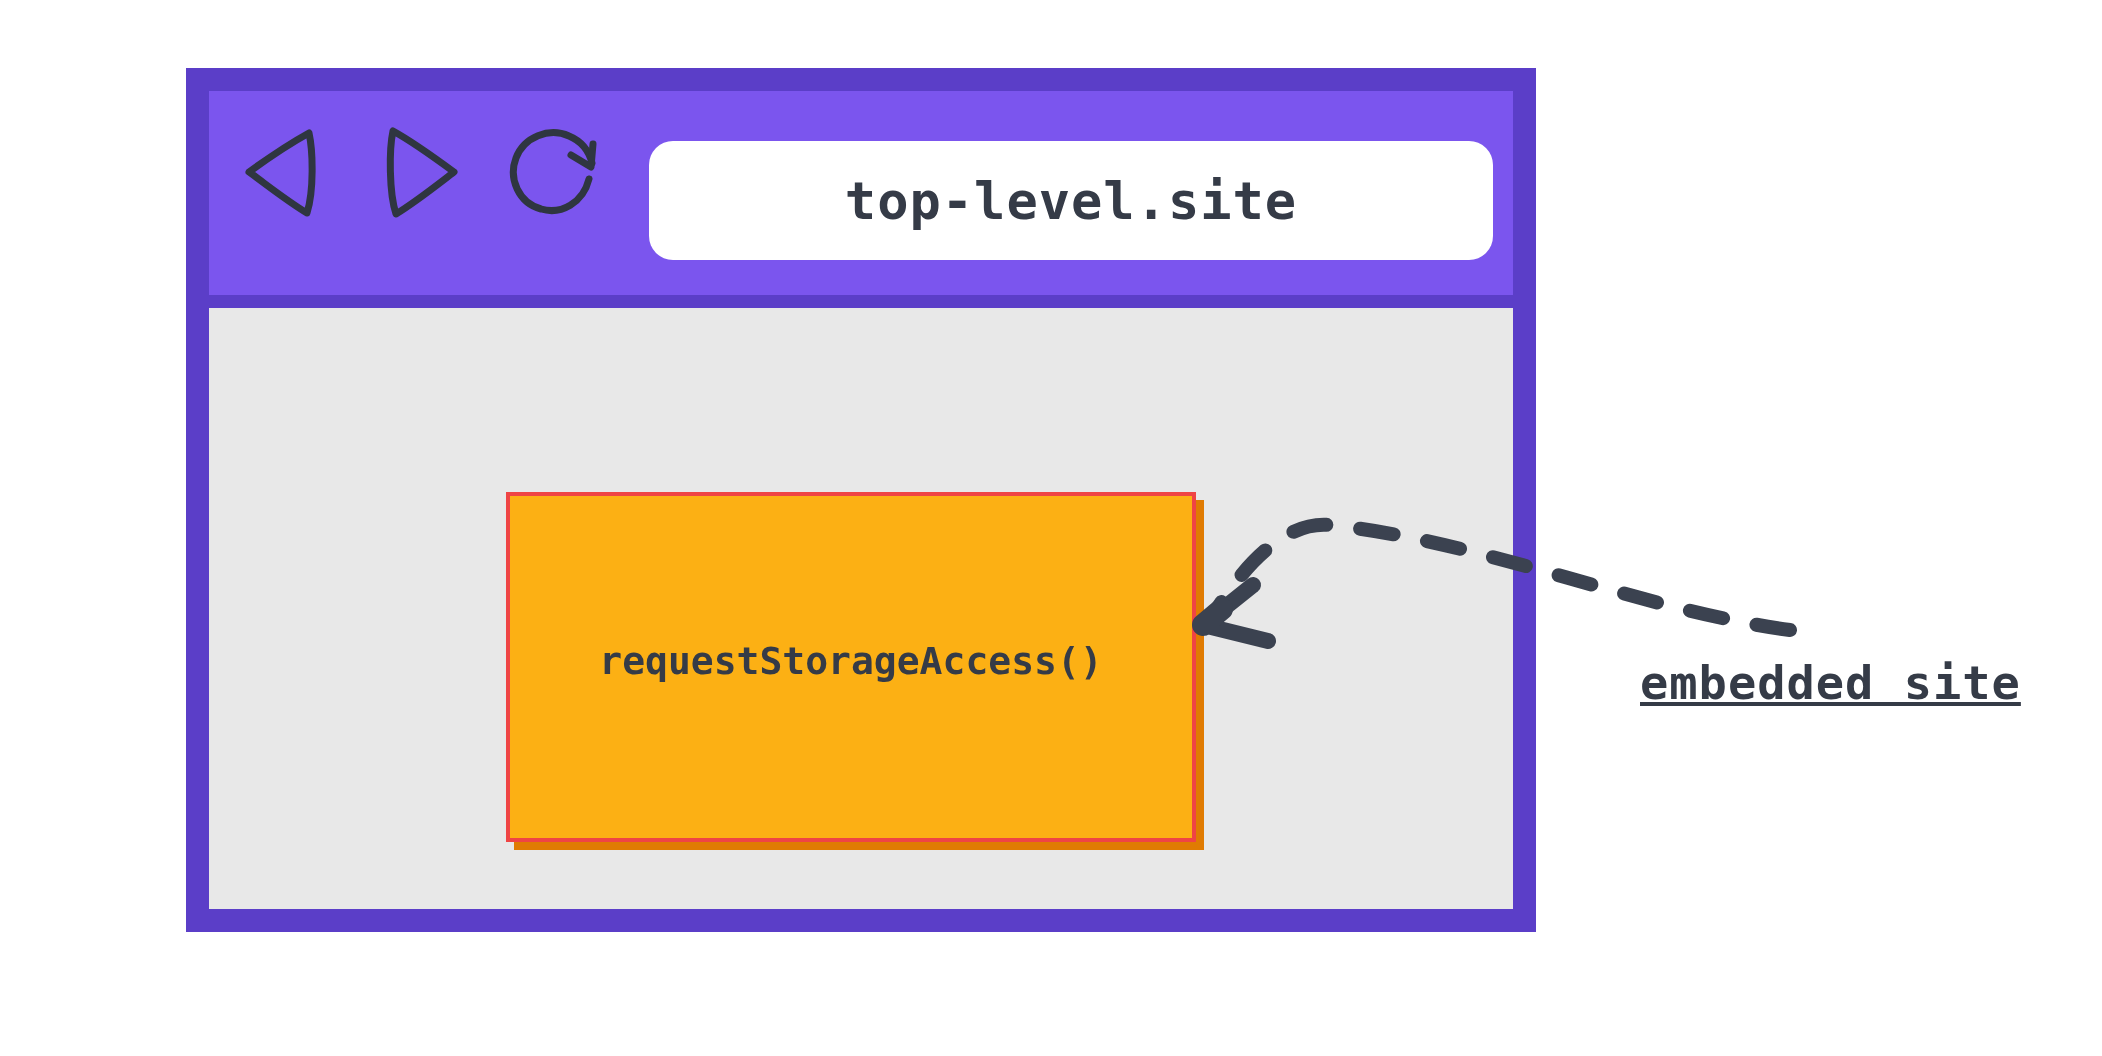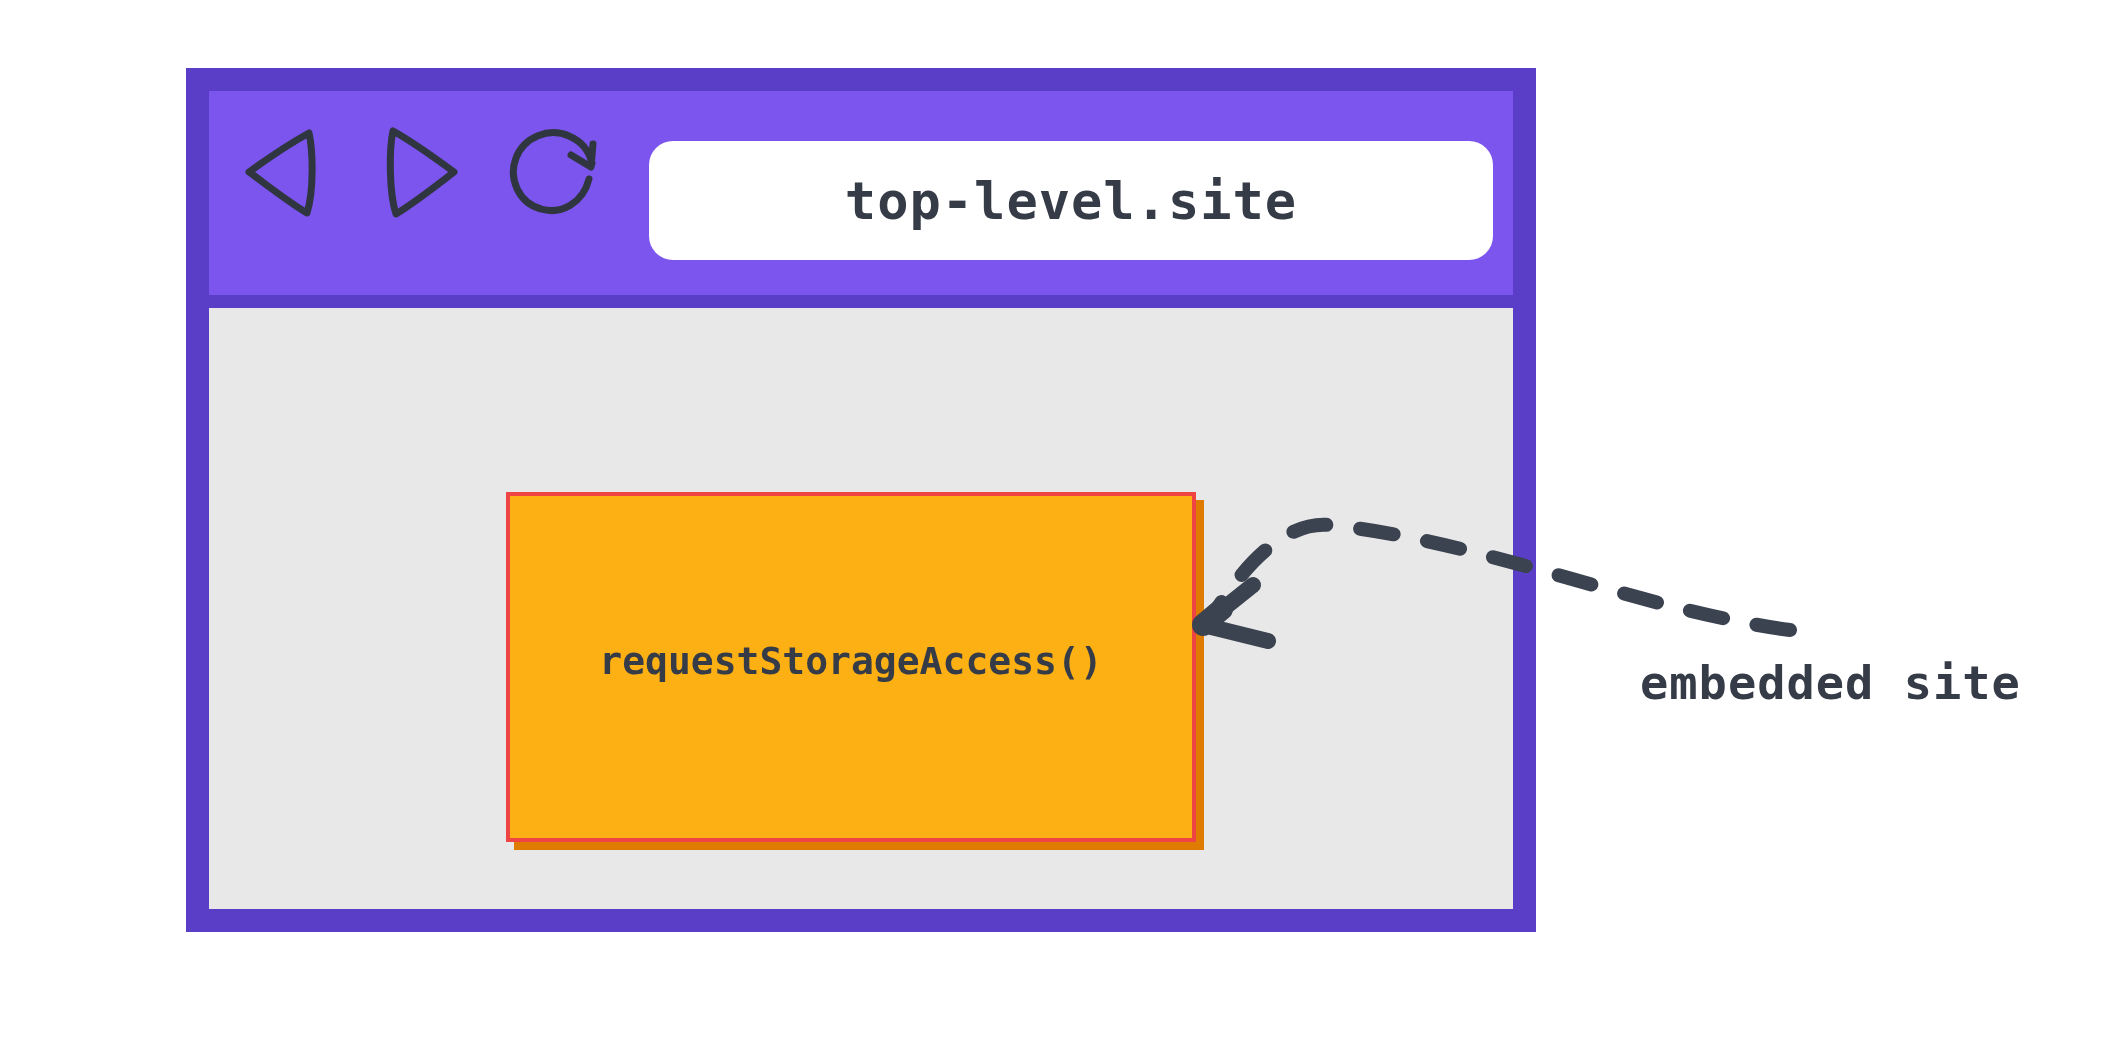--- a/index.html
+++ b/index.html
@@ -163,20 +163,21 @@
   .annotation-label {
     position: absolute;
     left: 1640px;
     top: 655px;
     font-family: "DejaVu Sans Mono", monospace;
     font-size: 47px;
     font-weight: 700;
     color: #353b47;
     white-space: nowrap;
     letter-spacing: 1px;
+    text-decoration: underline;
   }
 </style>
 </head>
 <body>
 
 <div id="stage">
 
   <div class="browser-window">
 
     <div class="window-border"></div>

